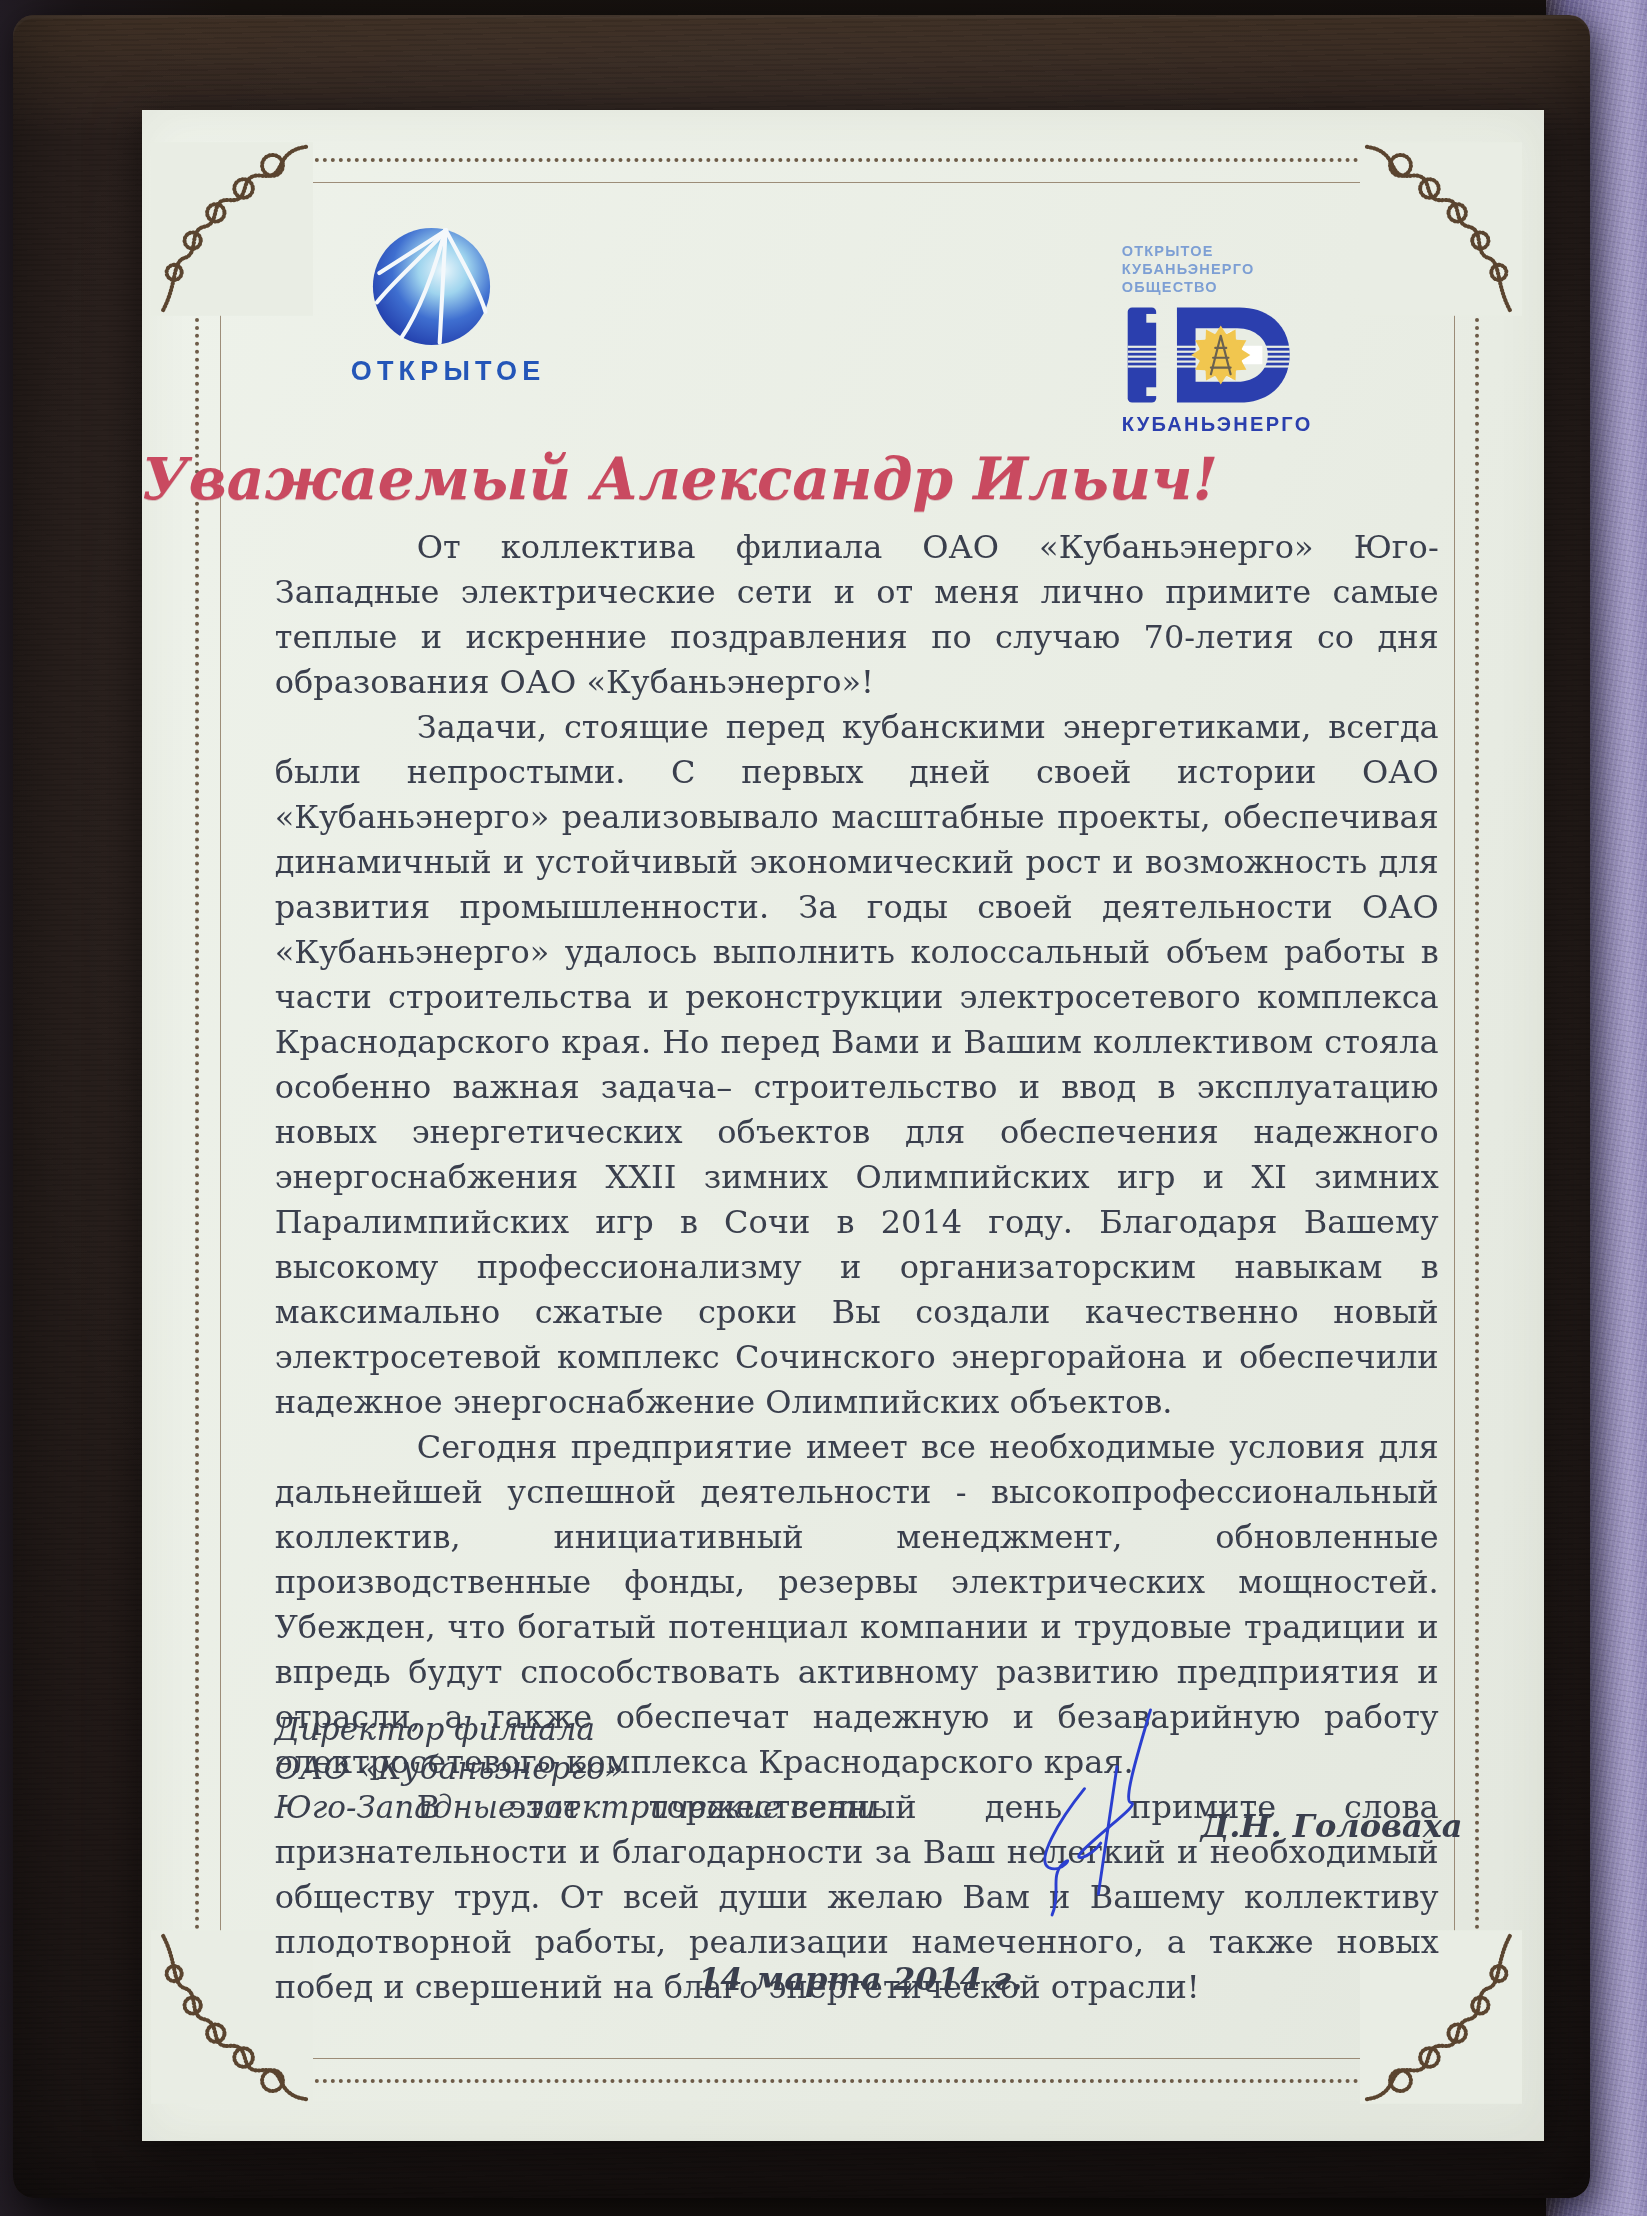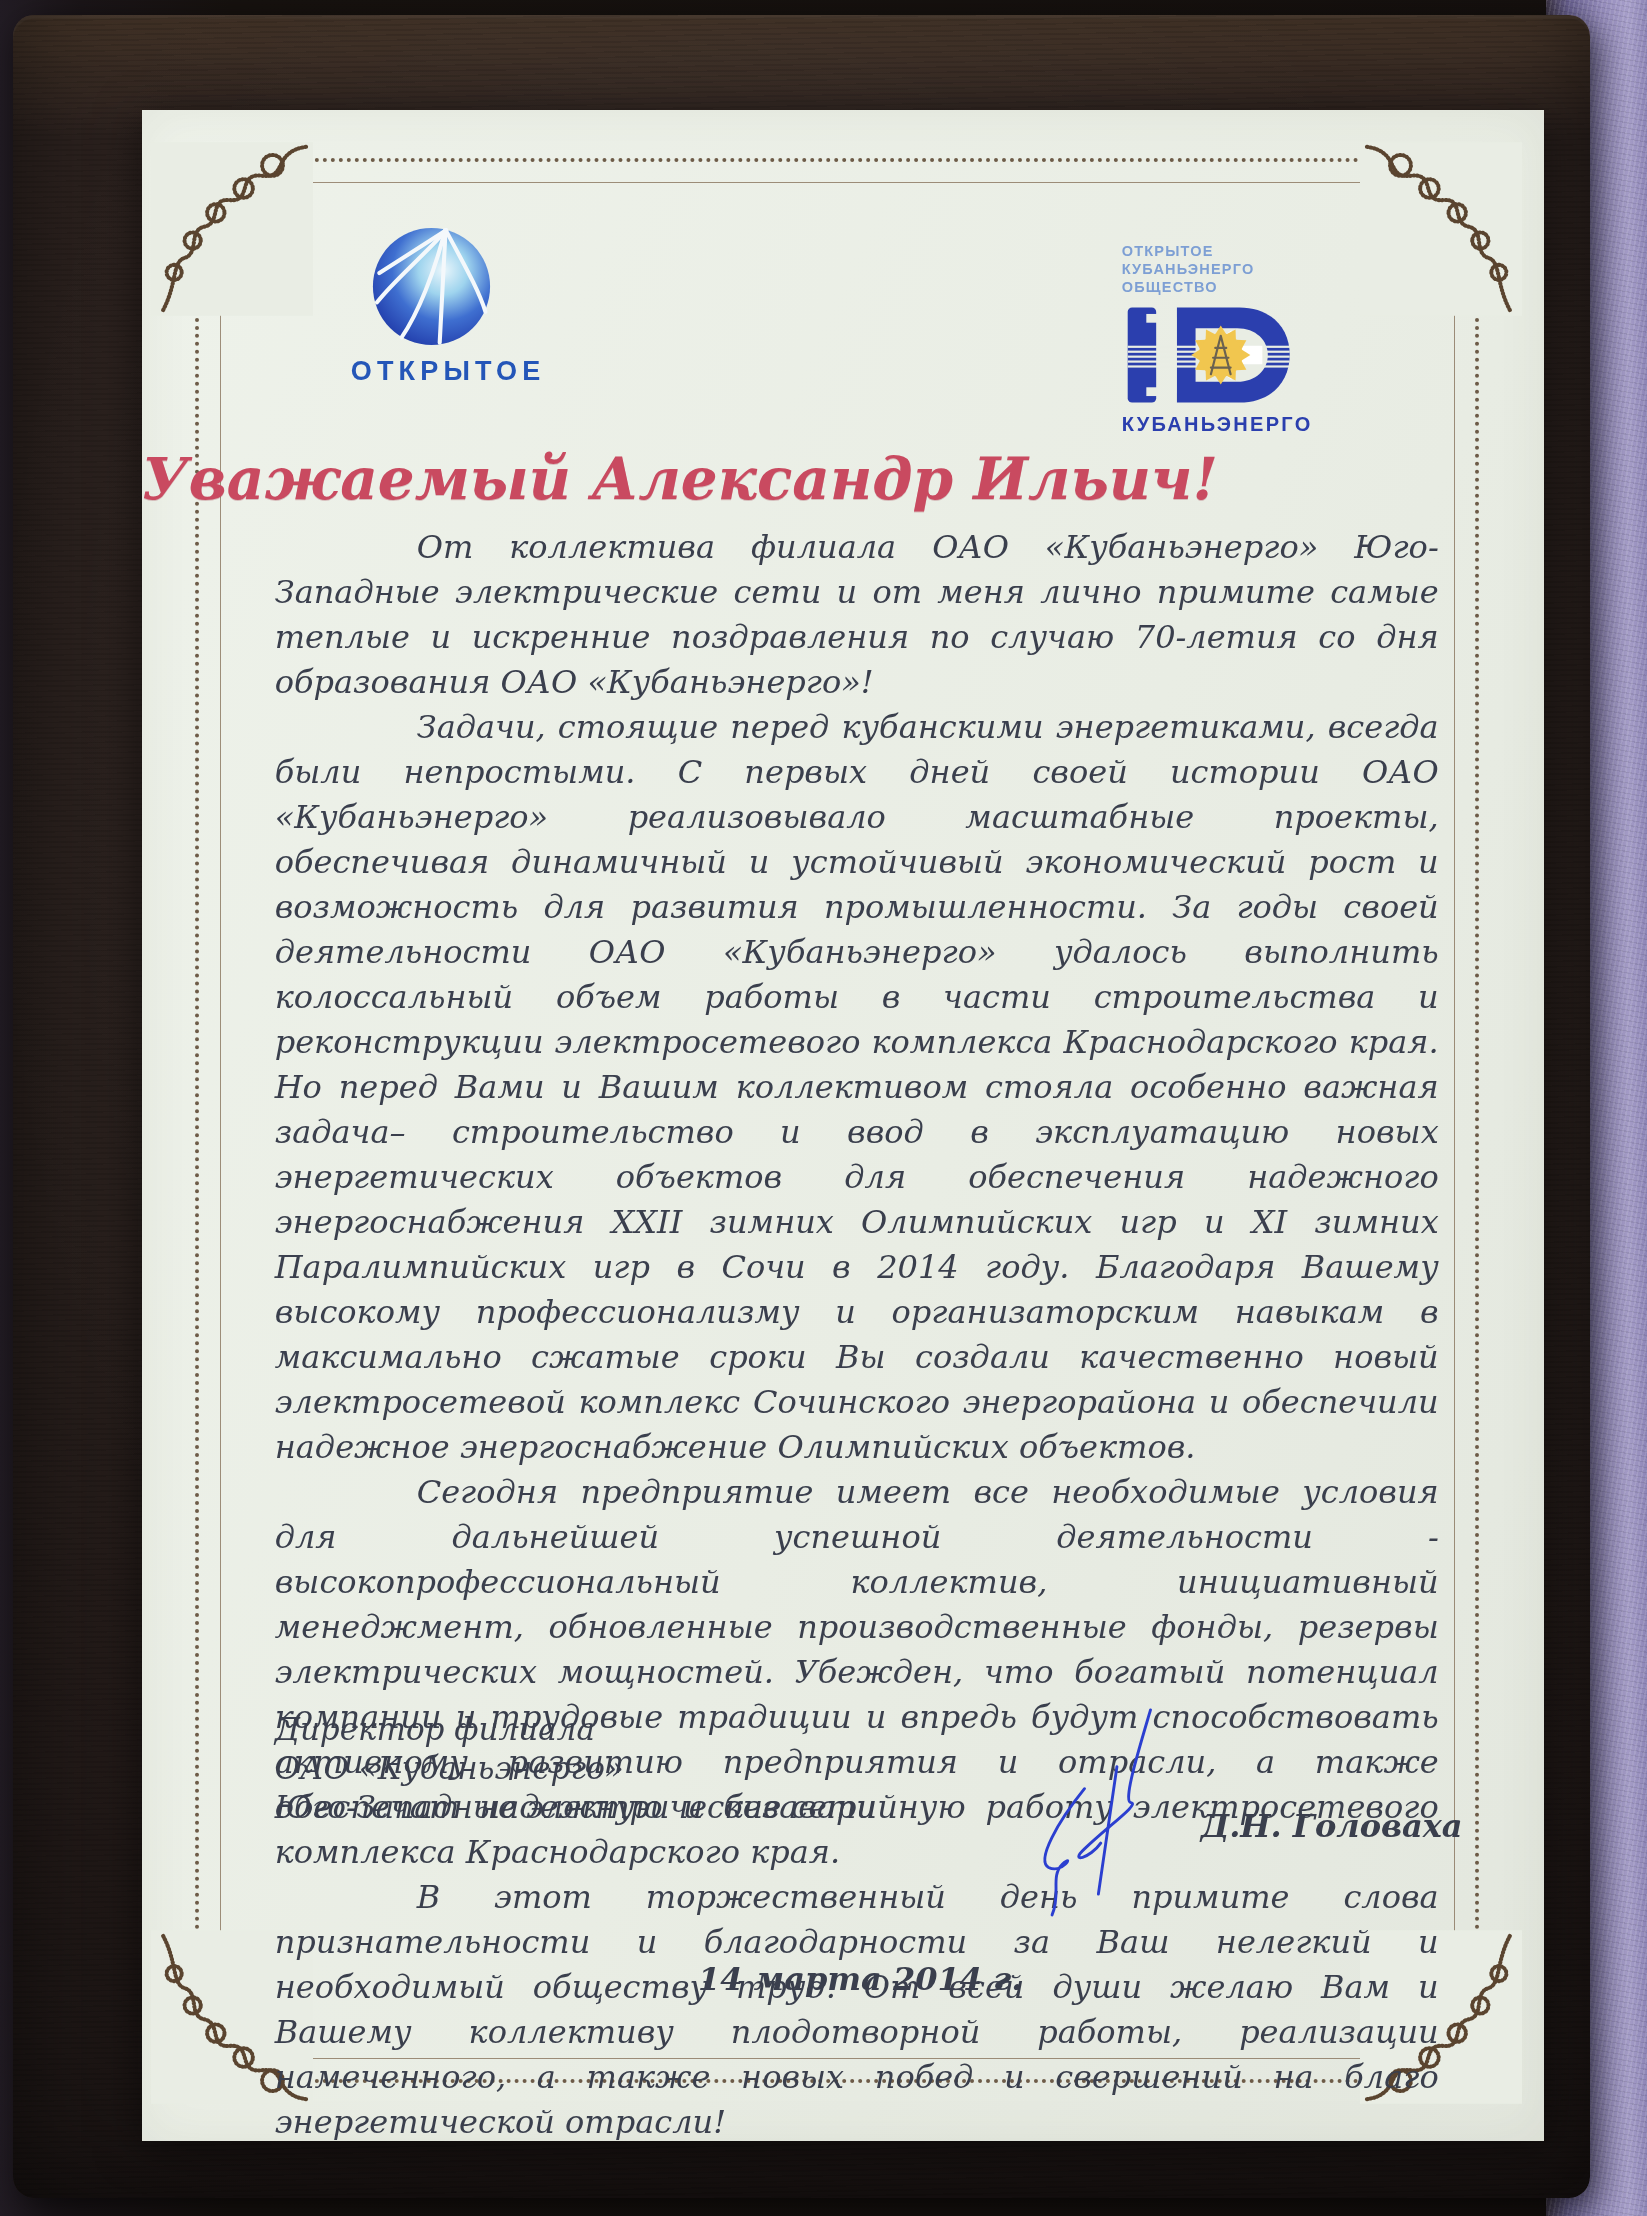--- a/index.html
+++ b/index.html
@@ -43,21 +43,21 @@
                  font-size:27px;letter-spacing:5.2px;color:#2456b8;}
   .kuban{position:absolute;left:980px;top:132px;width:191px;font-family:"Liberation Sans",sans-serif;}
   .kuban .cap{font-size:14.5px;line-height:18px;letter-spacing:1.2px;color:#7d9fd4;font-weight:bold;}
   .kuban .word{margin-top:5.8px;font-size:20px;font-weight:bold;letter-spacing:2.3px;color:#2b3fae;}
   .kuban svg{display:block;margin-top:7px;}
   
   .title{position:absolute;left:0;right:0;top:335px;text-align:left;
          font-style:italic;font-weight:bold;font-size:58px;color:#c94a60;
          text-shadow:0 0.6px 0 rgba(150,40,60,.25);}
   .body-text{position:absolute;left:133px;top:415px;width:1164px;
-             font-style:italic;font-size:32px;line-height:45px;color:#3a3f4d;}
+             font-size:32px;line-height:45px;color:#3a3f4d;}
   .body-text p{margin:0;text-indent:142px;text-align:justify;}
   .closing{position:absolute;left:133px;top:1600px;font-style:italic;
            font-size:31px;line-height:39px;color:#3a3f4d;white-space:nowrap;}
   .sig{position:absolute;left:829px;top:1593px;}
   .name{position:absolute;left:1059px;top:1697px;font-style:italic;font-size:32px;color:#3a3f4d;font-weight:bold;}
   .date{position:absolute;left:0;right:0;top:1850px;text-align:center;padding-left:35px;
         font-style:italic;font-weight:bold;font-size:32px;color:#3a3f4d;}
 </style>
 </head>
 <body>

